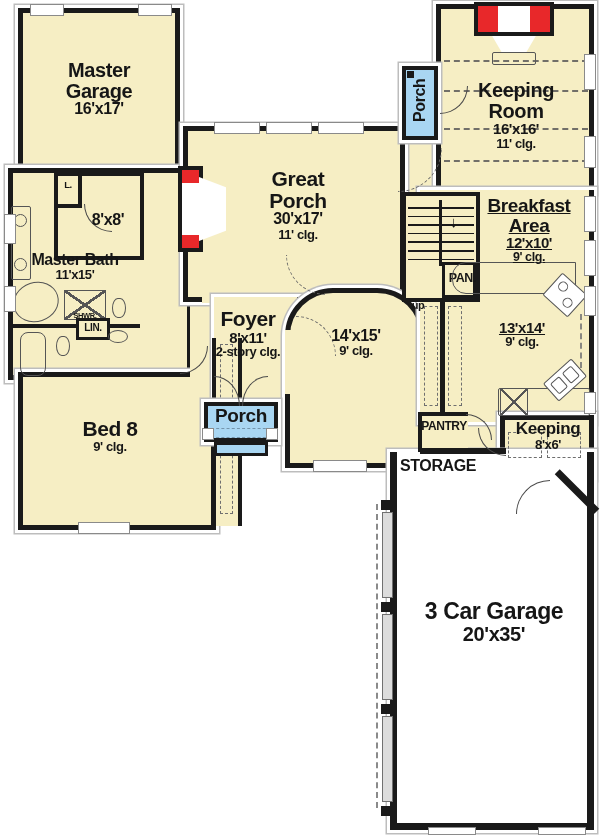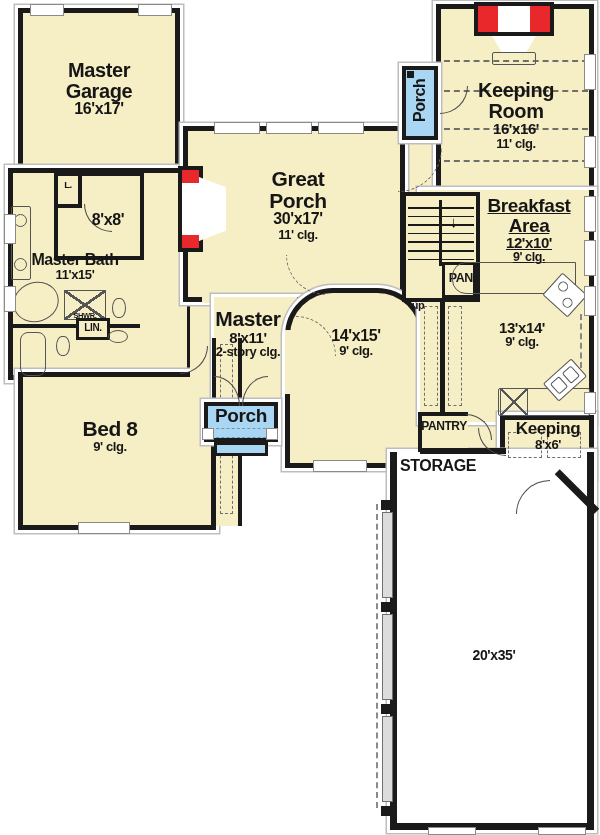--- a/index.html
+++ b/index.html
@@ -187,21 +187,21 @@
   </div>
   <div class="abs lb" style="left:12px;top:252px;width:126px;font-size:16px;">
     <div>Master Bath</div>
     <div style="font-size:13px;">11'x15'</div>
   </div>
   <div class="abs lb" style="left:48px;top:418px;width:124px;font-size:21px;">
     <div>Bed 8</div>
     <div style="font-size:13px;">9' clg.</div>
   </div>
   <div class="abs lb" style="left:200px;top:308px;width:96px;font-size:21px;">
-    <div>Master</div>
+    <div>Foyer</div>
     <div style="font-size:15px;">8'x11'</div>
     <div style="font-size:13px;">2-story clg.</div>
   </div>
   <div class="abs lb wrap" style="left:252px;top:168px;width:92px;font-size:21px;">
     <div>Great Porch</div>
     <div style="font-size:16px;">30'x17'</div>
     <div style="font-size:13px;">11' clg.</div>
   </div>
   <div class="abs lb wrap" style="left:308px;top:328px;width:96px;font-size:21px;">
     <div style="font-size:16px;">14'x15'</div>
@@ -211,29 +211,30 @@
     <div>Keeping Room</div>
     <div style="font-size:15px;">16'x16'</div>
     <div style="font-size:13px;">11' clg.</div>
   </div>
   <div class="abs lb wrap" style="left:482px;top:196px;width:94px;font-size:19px;text-decoration:underline;">
     <div>Breakfast Area</div>
     <div style="font-size:15px;">12'x10'</div>
     <div style="font-size:12.5px;">9' clg.</div>
   </div>
   <div class="abs lb" style="left:470px;top:320px;width:104px;font-size:21px;">
-    <div style="font-size:15px;">13'x14'</div>
+    <div style="font-size:15px;text-decoration:underline;">13'x14'</div>
     <div style="font-size:13px;">9' clg.</div>
   </div>
   <div class="abs lb" style="left:508px;top:420px;width:80px;font-size:17px;">
     <div>Keeping</div>
     <div style="font-size:13px;">8'x6'</div>
   </div>
   <div class="abs lb" style="left:406px;top:600px;width:176px;font-size:23px;">
-    <div style="font-size:14px;margin-top:48px;">20'x35'</div>
+    <div>3 Car Garage</div>
+    <div style="font-size:20px;">20'x35'</div>
   </div>
   <div class="abs lb" style="left:206px;top:406px;width:70px;font-size:19px;">
     <div>Porch</div>
   </div>
   <div class="abs lb" style="left:390px;top:92px;width:60px;font-size:16px;transform:rotate(-90deg);">
     <div>Porch</div>
   </div>
   <div class="abs lb" style="left:416px;top:420px;width:56px;font-size:12px;">
     <div>PANTRY</div>
   </div>

